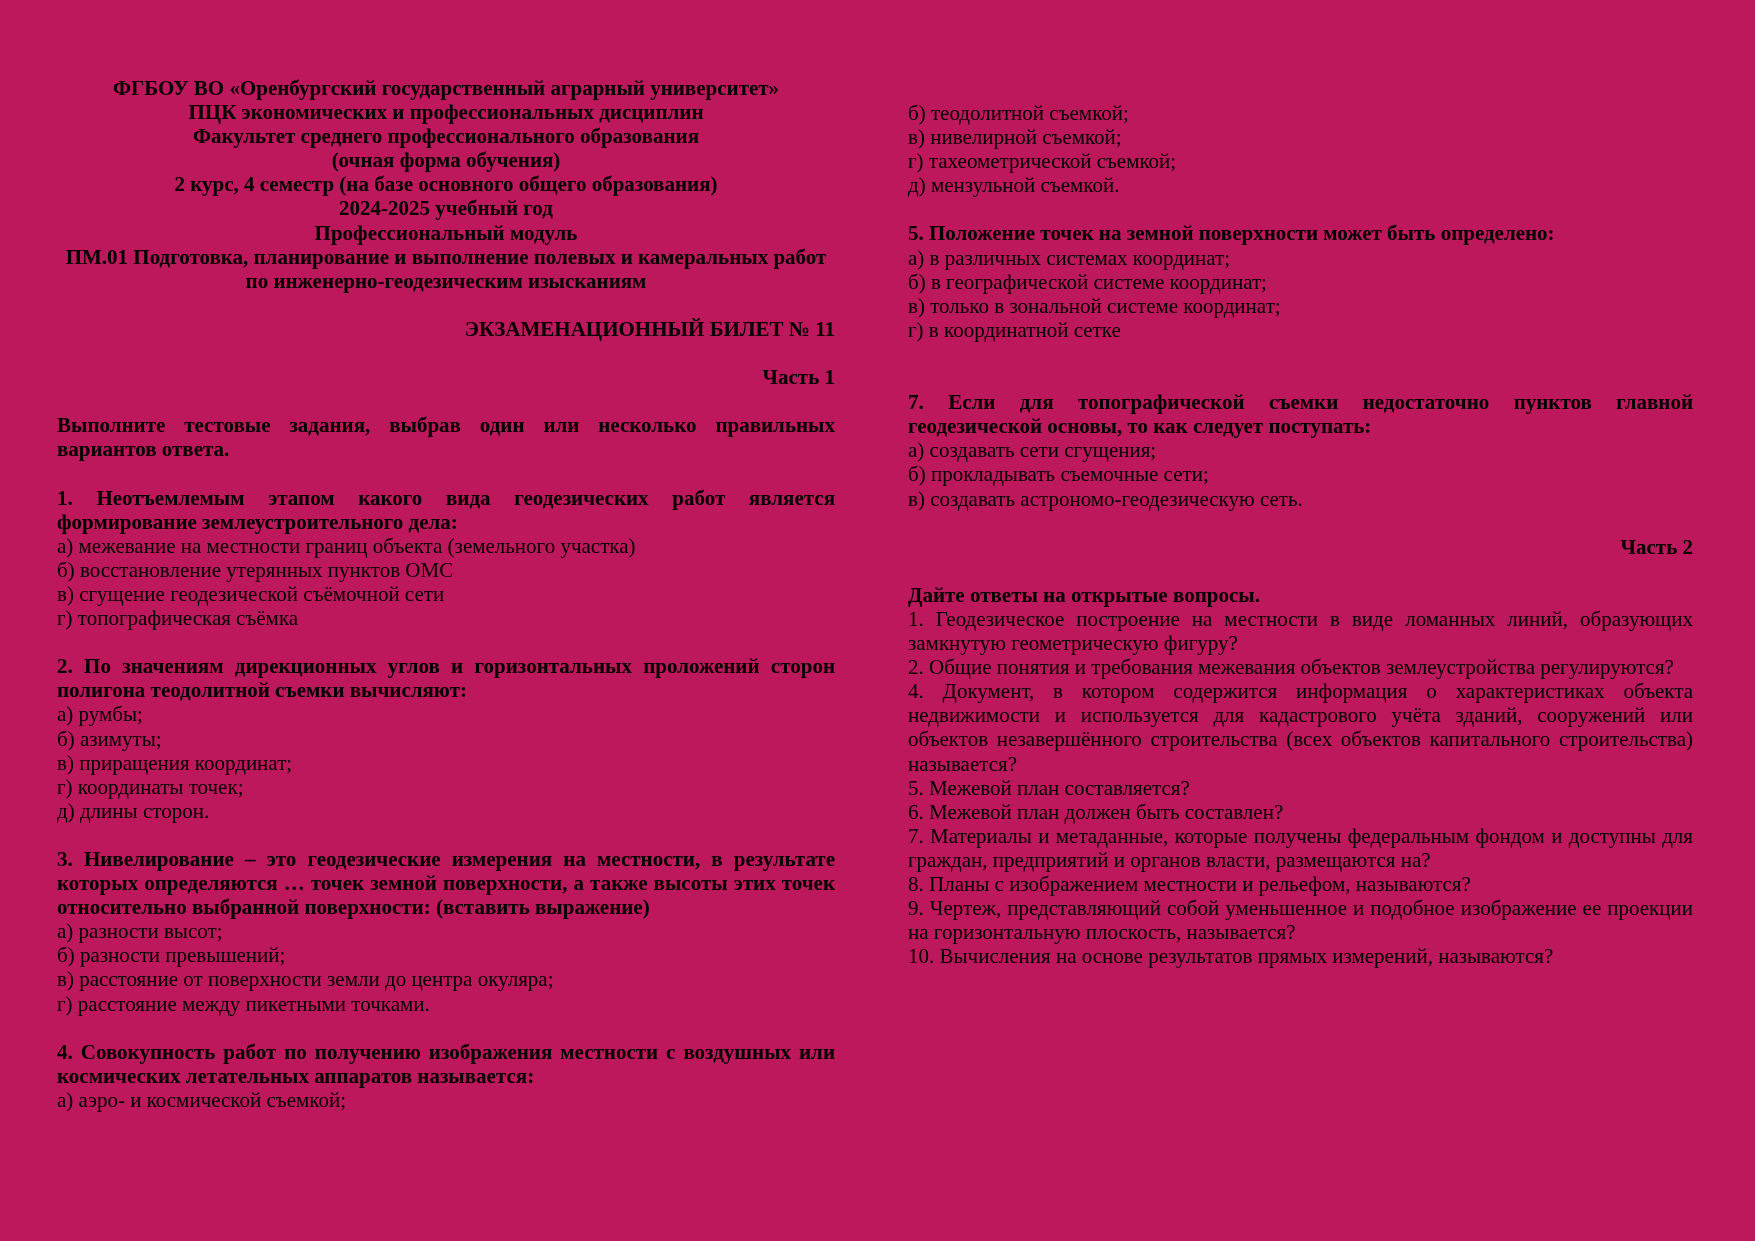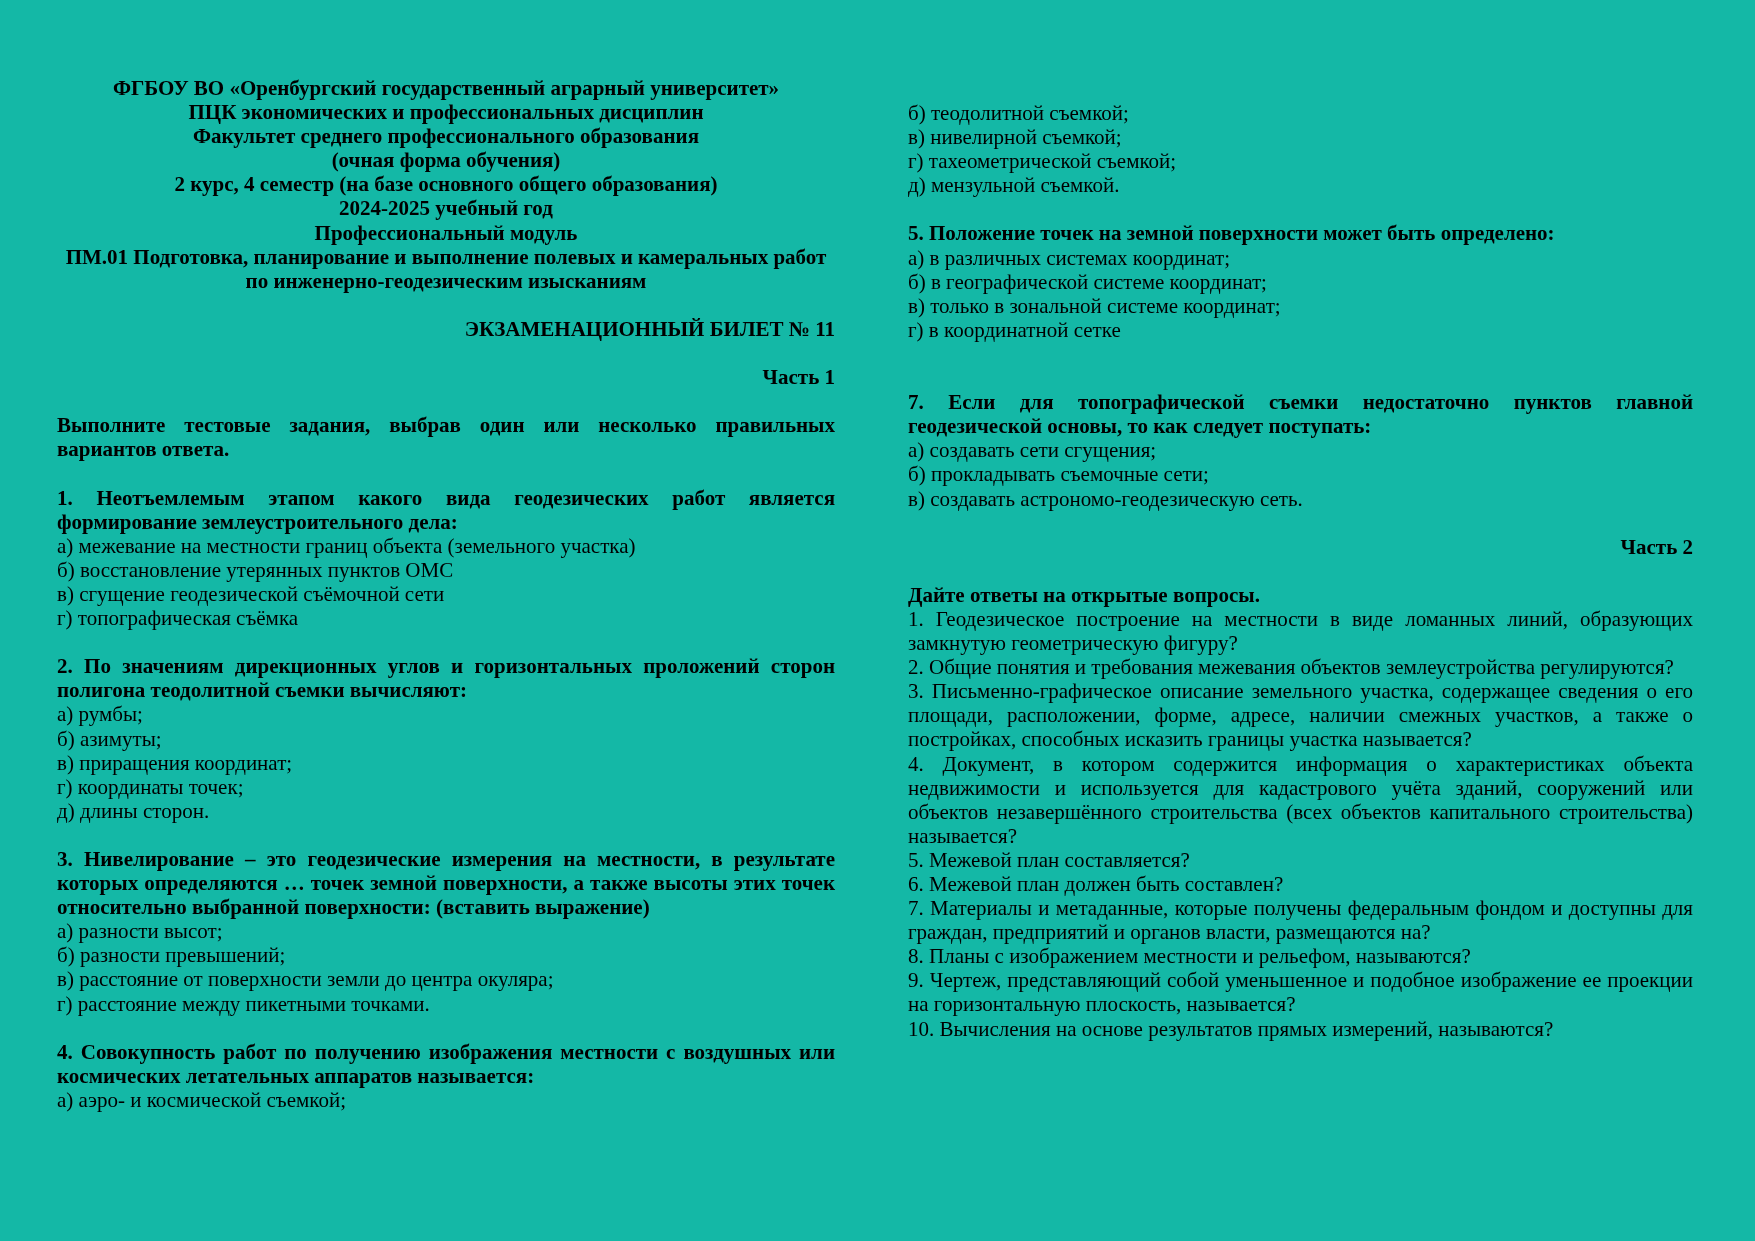--- a/index.html
+++ b/index.html
@@ -14,21 +14,21 @@
     overflow: hidden;
     font-family: "Liberation Serif", "DejaVu Serif", serif;
     font-size: 21px;
     line-height: 24.1px;
     color: #000000;
   }
   .page {
     position: absolute;
     left: 0; top: 0;
     width: 1755px; height: 1241px;
-    background: #14b8a6;
+    background: #be185d;
   }
   .col {
     position: absolute;
     top: 76px;
   }
   .col-left  { left: 57px;  width: 778px; }
   .col-right { left: 908px; width: 785px; margin-top: 25px; }
   p, div { margin: 0; padding: 0; }
   .gap { height: 24.1px; }
   .hdr  { text-align: center; font-weight: bold; }
@@ -126,21 +126,20 @@
     </div>
     <div class="gap"></div>
 
     <div class="title">Часть 2</div>
     <div class="gap"></div>
     <p class="lead">Дайте ответы на открытые вопросы.</p>
 
     <div>
       <p class="item">1. Геодезическое построение на местности в виде ломанных линий, образующих замкнутую геометрическую фигуру?</p>
       <p class="item">2. Общие понятия и требования межевания объектов землеустройства регулируются?</p>
-      <p class="item">3. Письменно-графическое описание земельного участка, содержащее сведения о его площади, расположении, форме, адресе, наличии смежных участков, а также о постройках, способных исказить границы участка называется?</p>
       <p class="item">4. Документ, в котором содержится информация о характеристиках объекта недвижимости и используется для кадастрового учёта зданий, сооружений или объектов незавершённого строительства (всех объектов капитального строительства) называется?</p>
       <p class="item">5. Межевой план составляется?</p>
       <p class="item">6. Межевой план должен быть составлен?</p>
       <p class="item">7. Материалы и метаданные, которые получены федеральным фондом и доступны для граждан, предприятий и органов власти, размещаются на?</p>
       <p class="item">8. Планы с изображением местности и рельефом, называются?</p>
       <p class="item">9. Чертеж, представляющий собой уменьшенное и подобное изображение ее проекции на горизонтальную плоскость, называется?</p>
       <p class="item">10. Вычисления на основе результатов прямых измерений, называются?</p>
     </div>
   </div>
 

